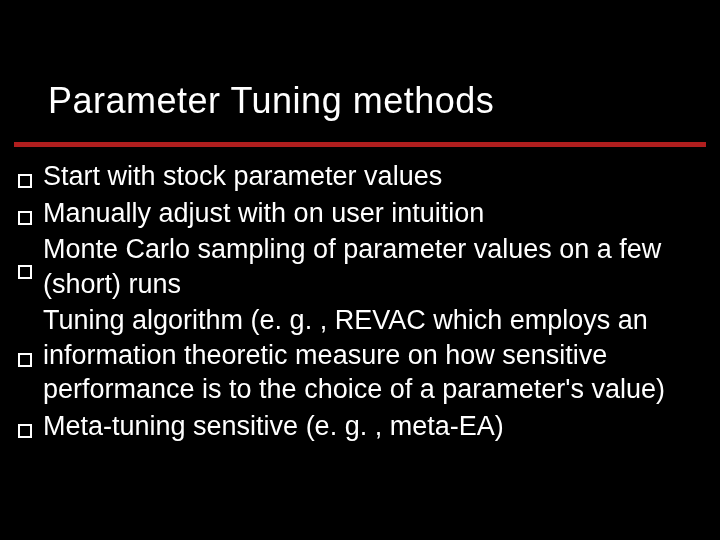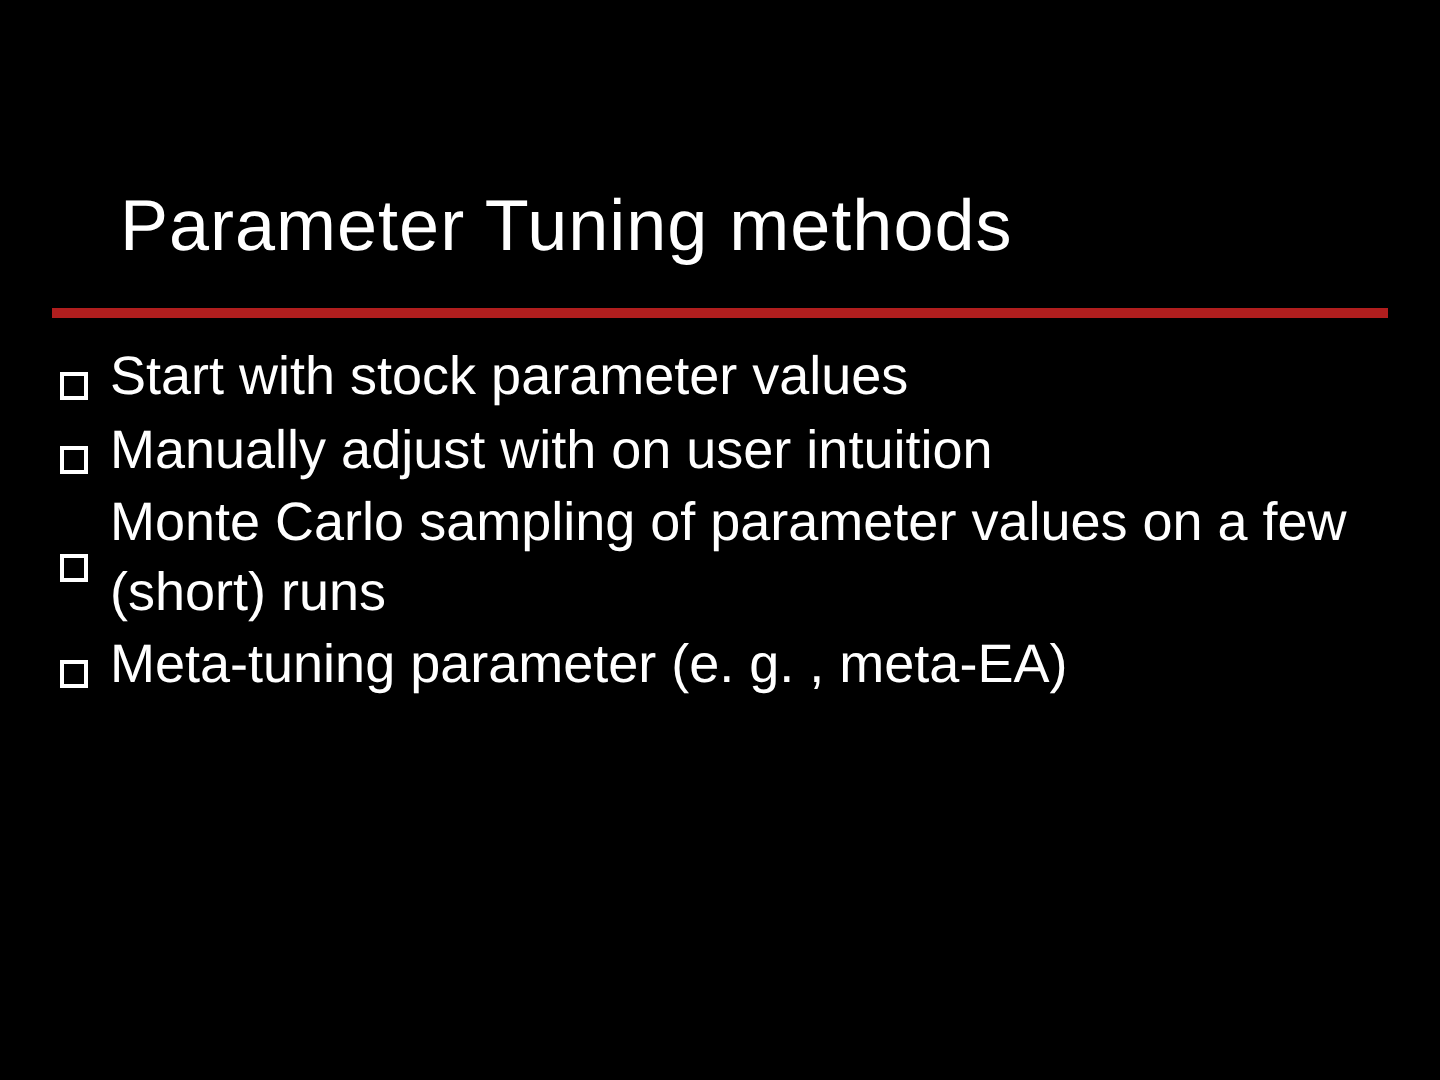--- a/index.html
+++ b/index.html
@@ -11,21 +11,21 @@
       width: 720px;
       height: 540px;
       background: #000000;
       font-family: Verdana, Geneva, sans-serif;
       color: #ffffff;
       overflow: hidden;
     }
     .slide {
       width: 100%;
       height: 100%;
-      padding: 12px;
+      padding: 0;
     }
     .title-area {
       padding: 80px 40px 12px 48px;
     }
     .title {
       font-size: 36px;
       font-weight: normal;
       color: #ffffff;
       letter-spacing: 0.5px;
     }
@@ -72,16 +72,20 @@
     <div class="bullet-item">
       <div class="bullet-marker"></div>
       <div class="bullet-text">Manually adjust with on user intuition</div>
     </div>
     <div class="bullet-item">
       <div class="bullet-marker"></div>
       <div class="bullet-text">Monte Carlo sampling of parameter values on a few (short) runs</div>
     </div>
     <div class="bullet-item">
       <div class="bullet-marker"></div>
-      <div class="bullet-text">Meta-tuning parameter (e. g. , meta-EA)</div>
+      <div class="bullet-text">Tuning algorithm (e. g. , REVAC which employs an information theoretic measure on how sensitive performance is to the choice of a parameter's value)</div>
+    </div>
+    <div class="bullet-item">
+      <div class="bullet-marker"></div>
+      <div class="bullet-text">Meta-tuning sensitive (e. g. , meta-EA)</div>
     </div>
   </div>
 </div>
 
 </body></html>

